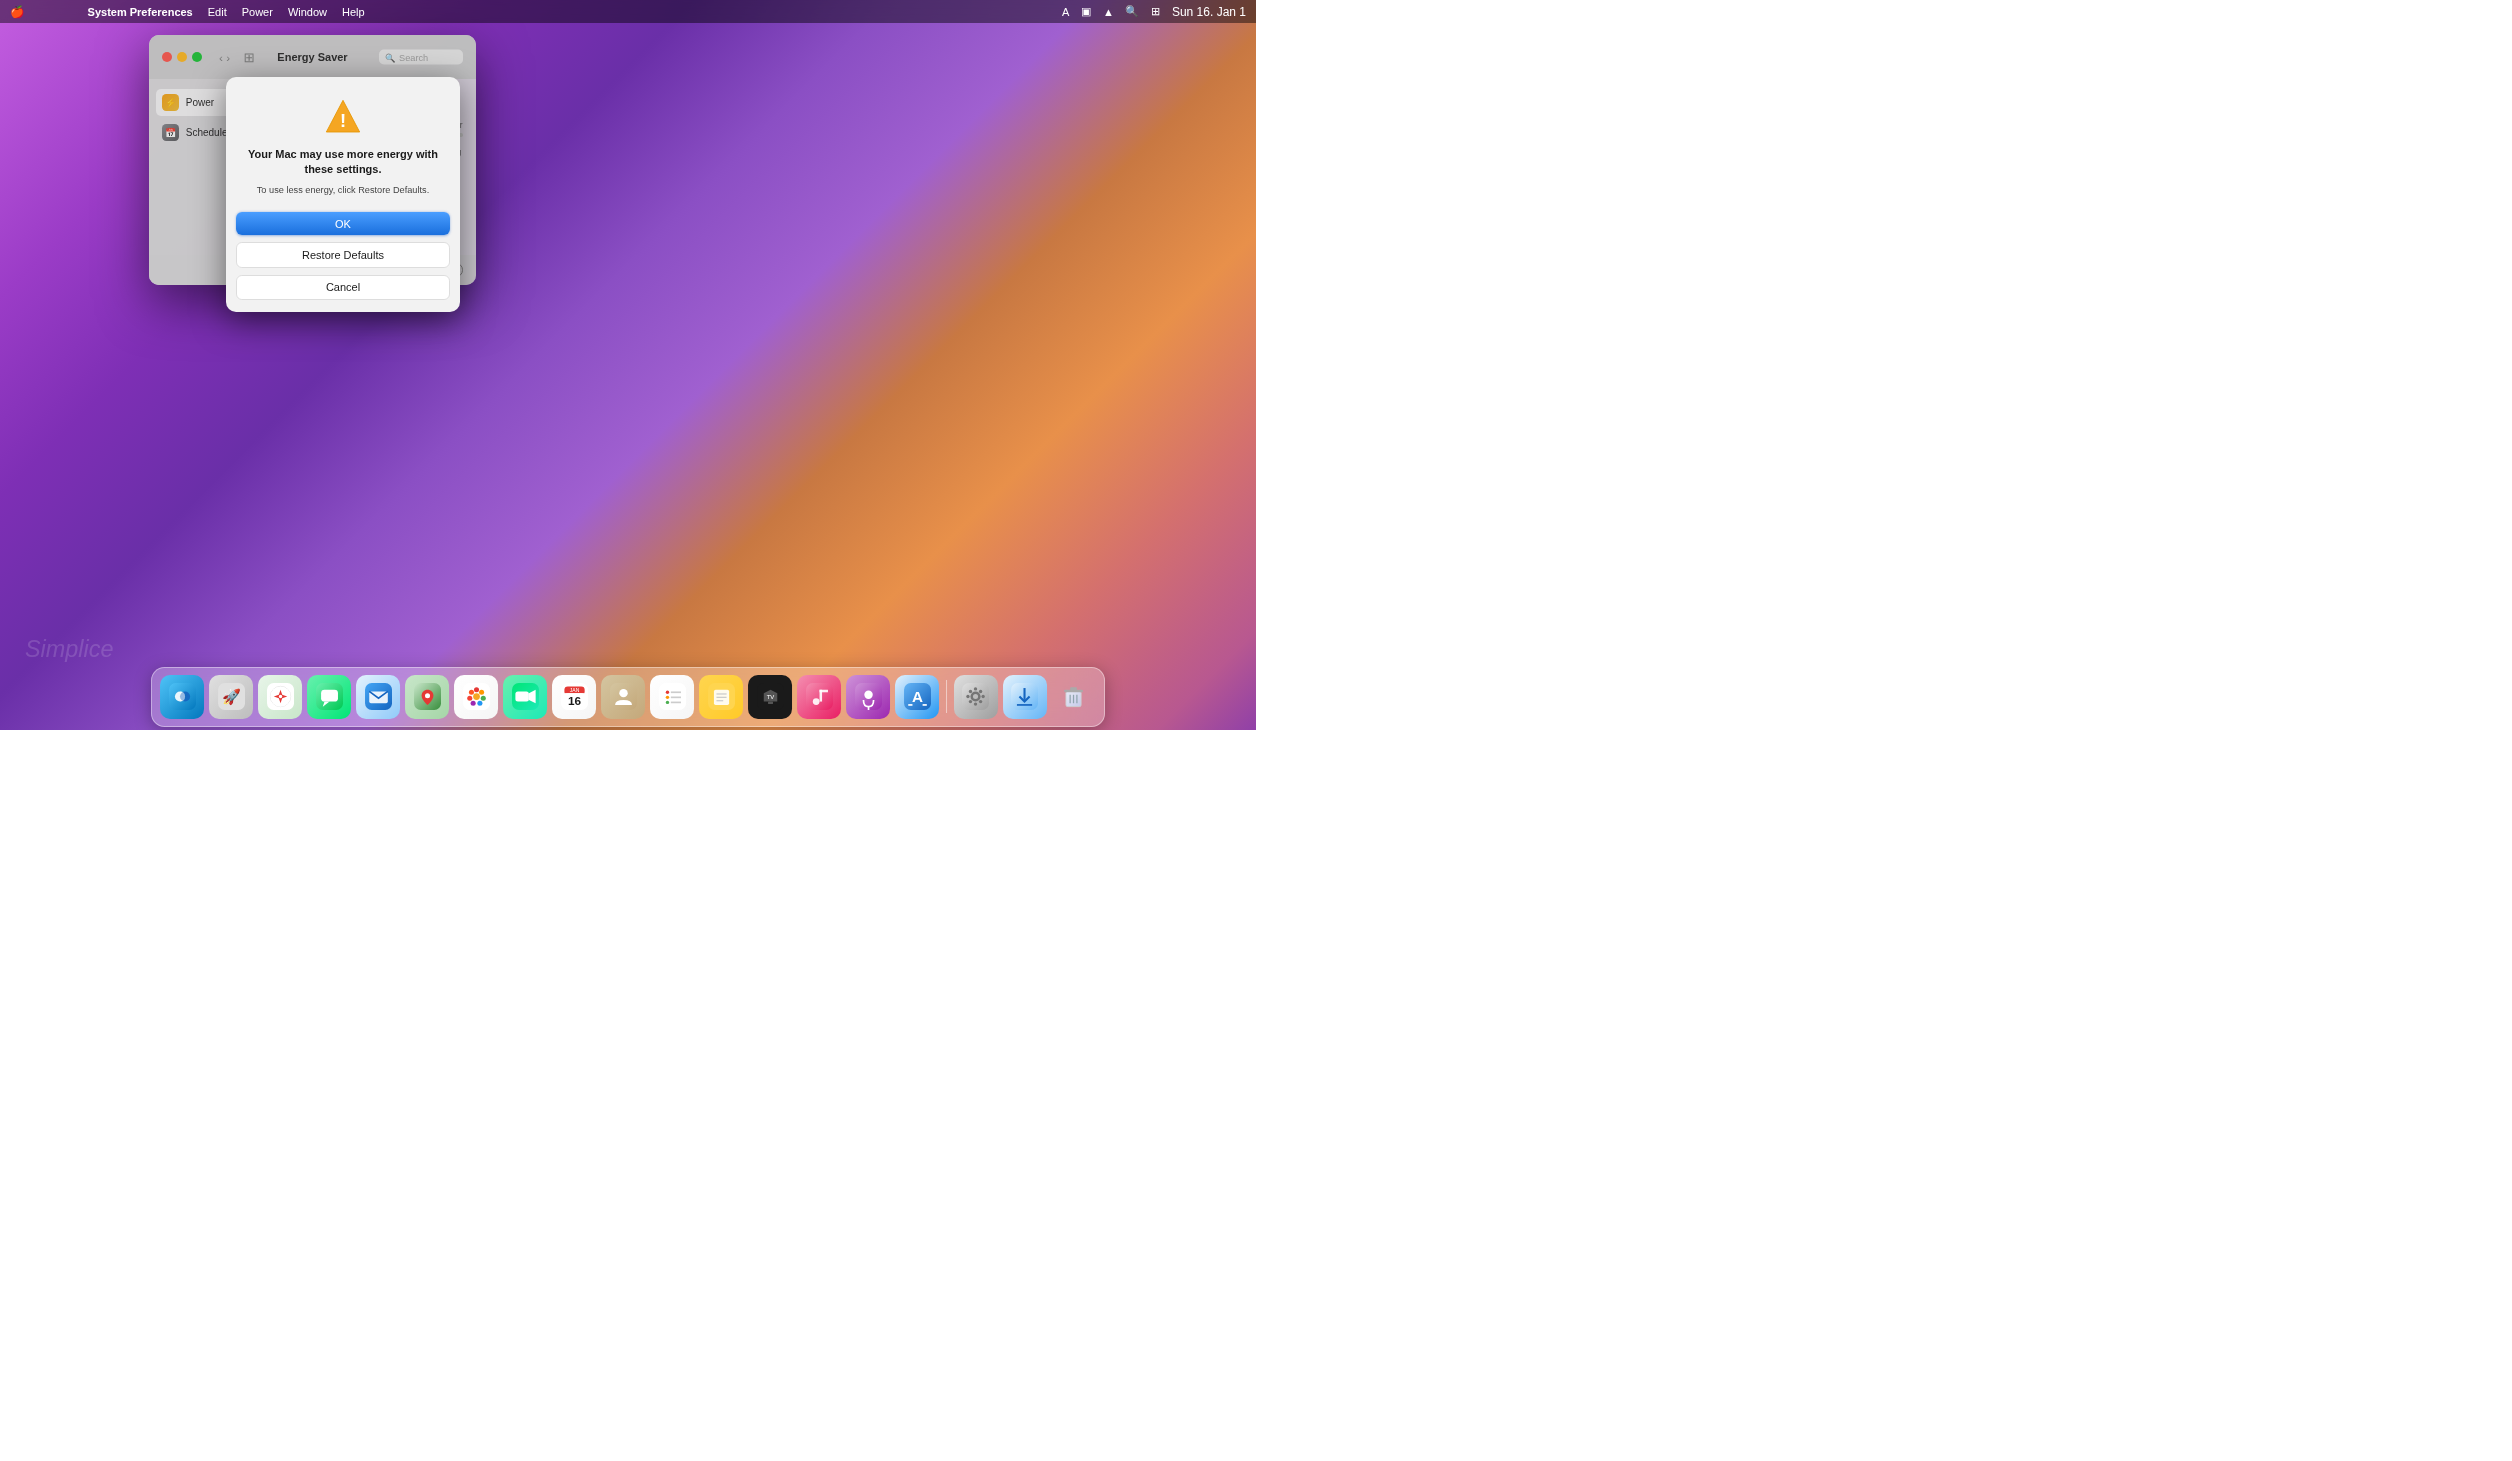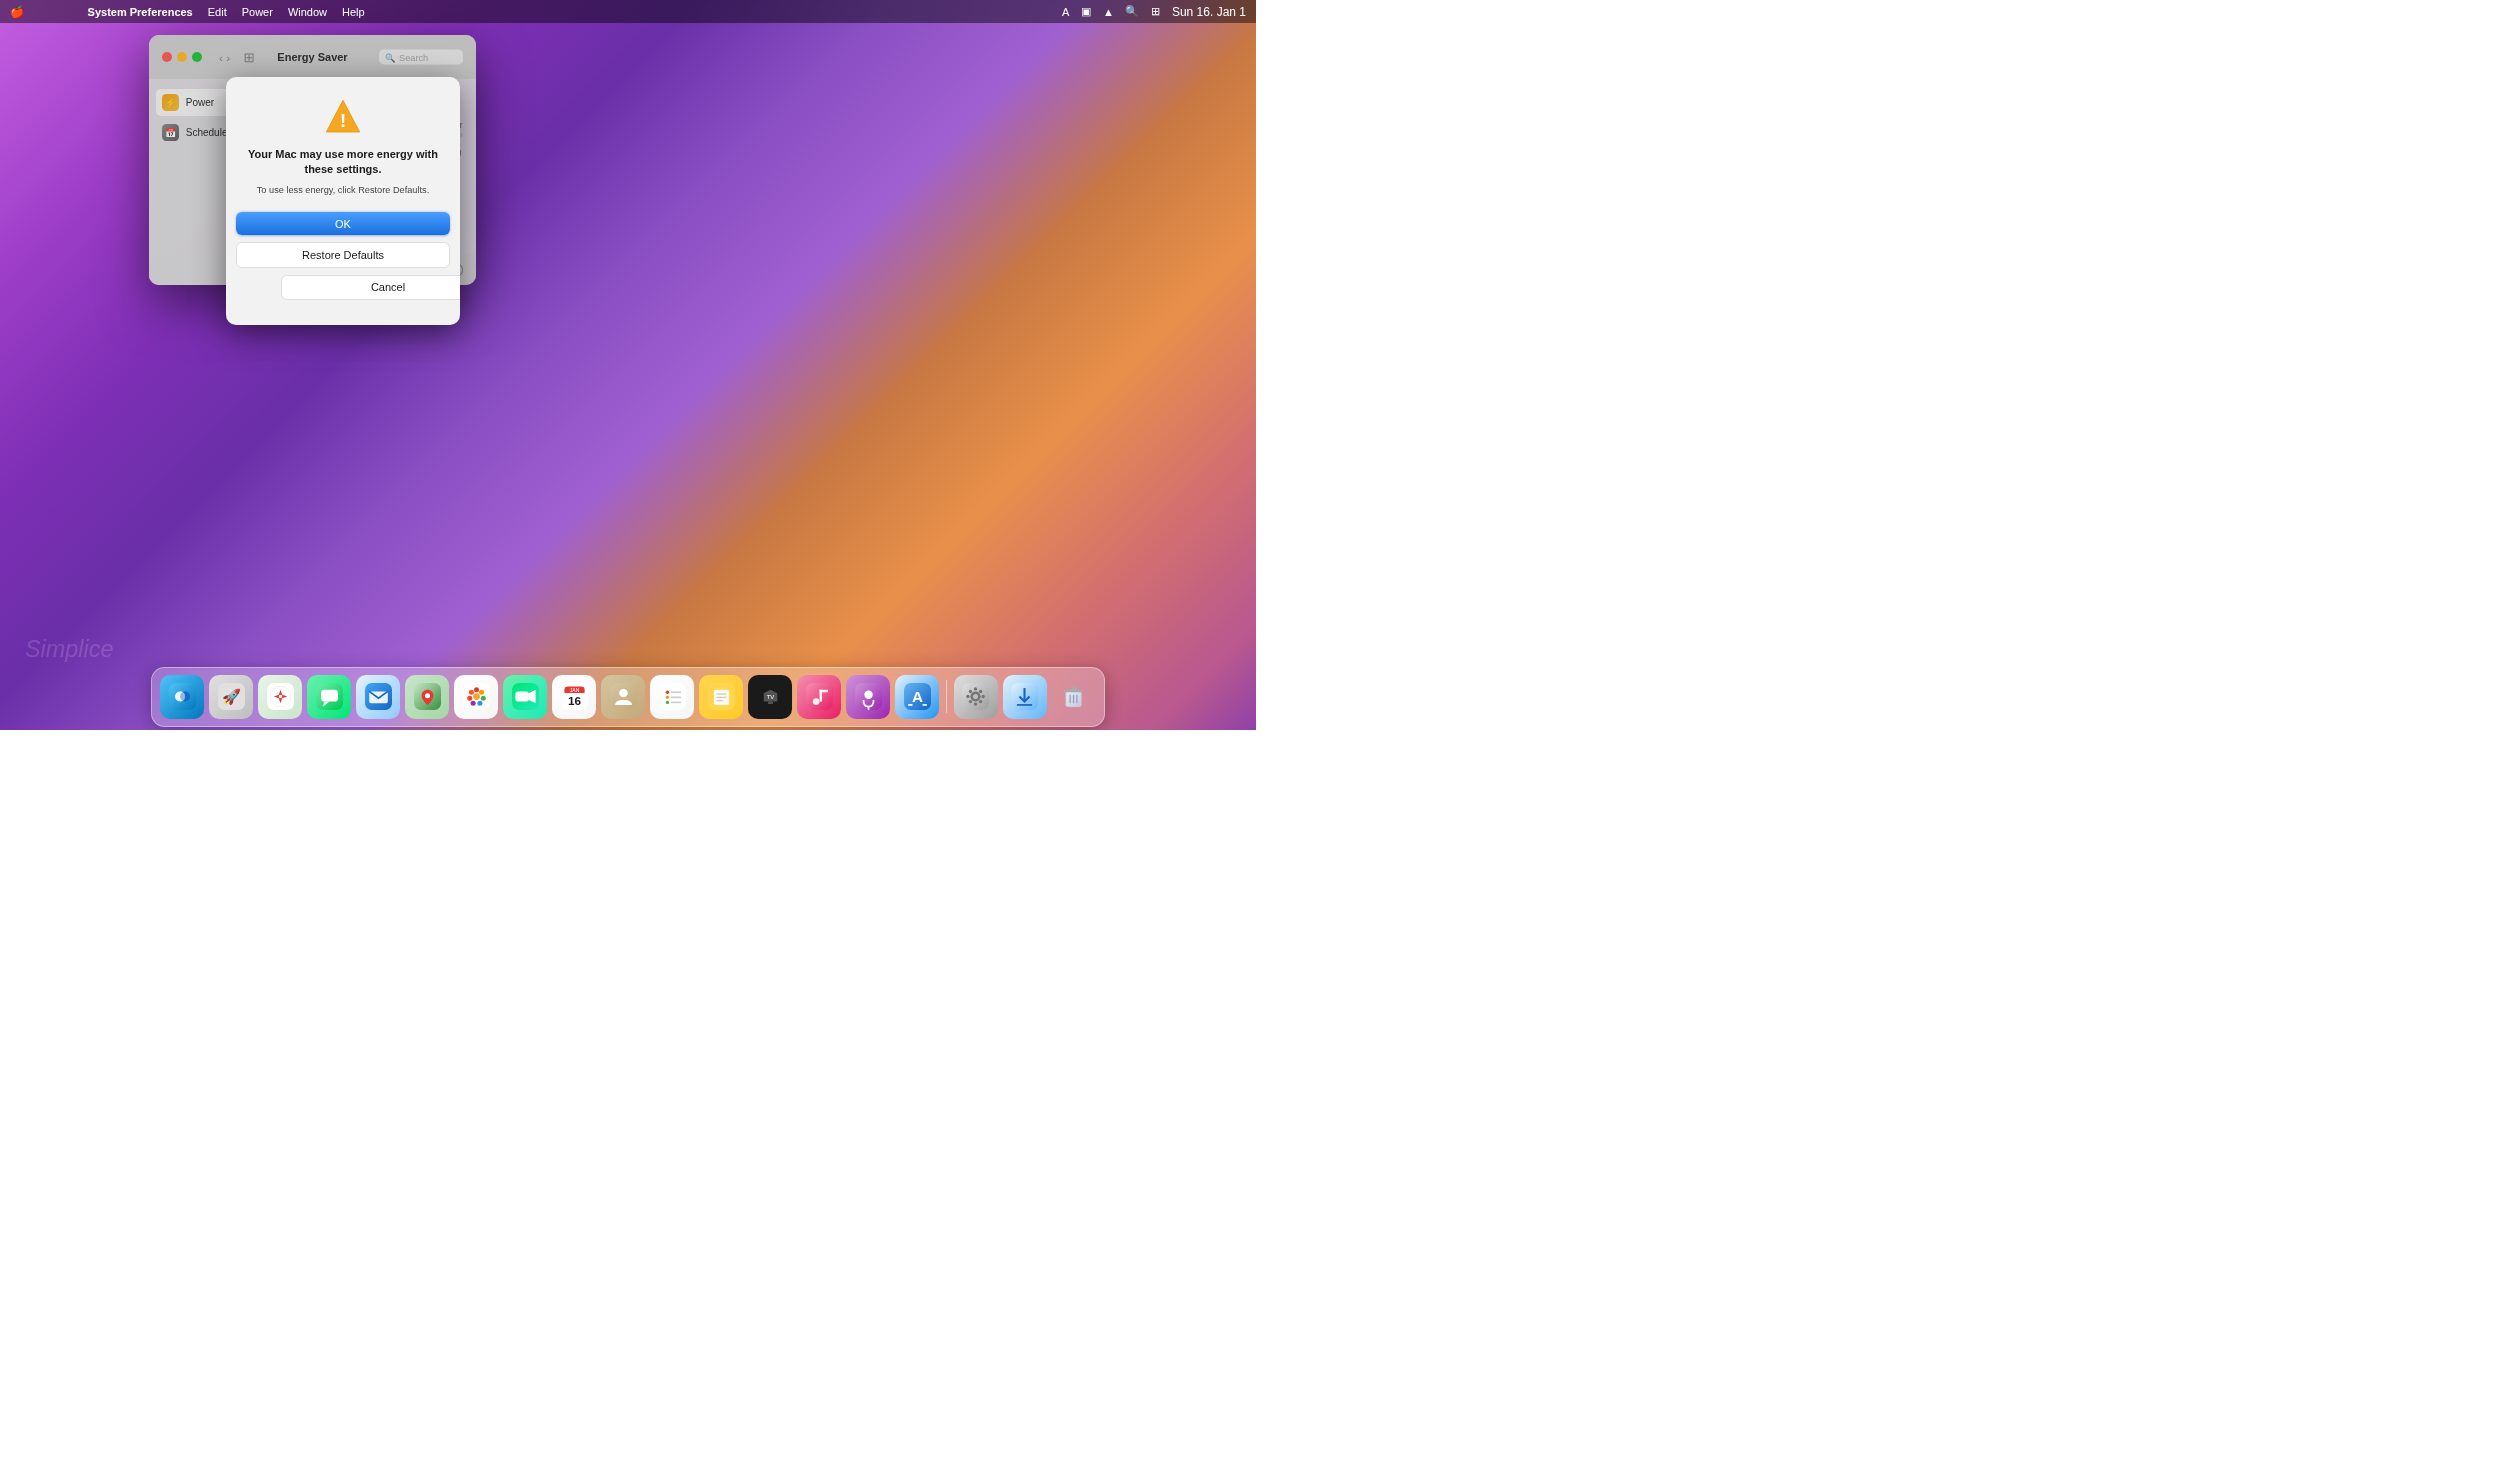--- a/index.html
+++ b/index.html
@@ -340,21 +340,21 @@
       line-height: 1.4;
     }
 
     .dialog-message {
       font-size: 9.2px;
       color: #444;
       line-height: 1.5;
     }
 
     .dialog-buttons {
-      padding: 0 10px 25px;
+      padding: 0 10px 12px;
       display: flex;
       flex-direction: column;
       gap: 6.7px;
     }
 
     .dialog-btn {
       width: 100%;
       padding: 5.9px 13.4px;
       border-radius: 5.9px;
       font-size: 11px;
@@ -374,21 +374,20 @@
     .btn-restore {
       background: white;
       color: #1a1a1a;
       border: 0.8px solid #ddd;
     }
 
     .btn-cancel {
       background: white;
       color: #1a1a1a;
       border: 0.8px solid #ddd;
-      margin-left: 45px;
     }
 
     
     .dock {
       position: absolute;
       bottom: 3.3px;
       left: 50%;
       transform: translateX(-50%);
       height: 60px;
       background: rgba(255,255,255,0.25);

